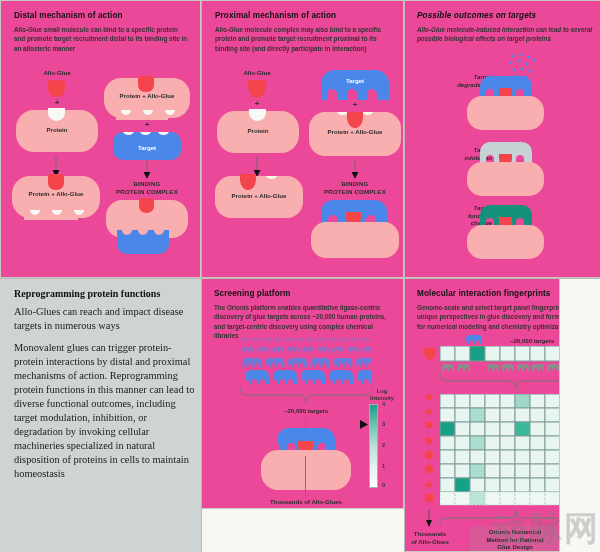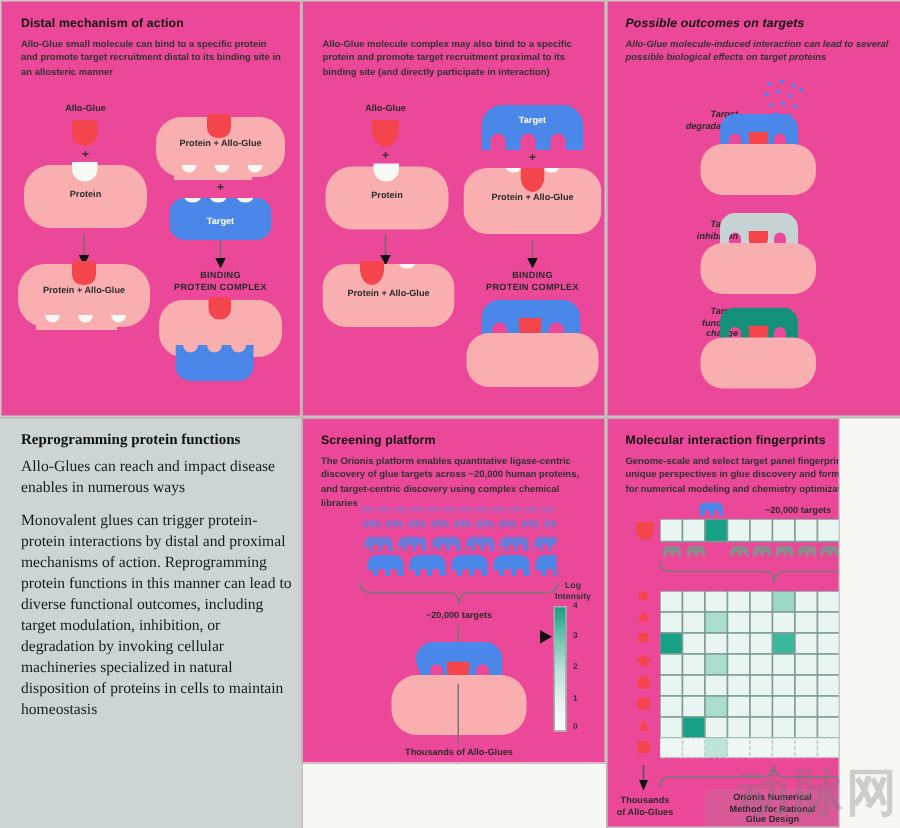--- a/index.html
+++ b/index.html
@@ -121,20 +121,21 @@
 
     <div class="blob" style="left:106px;top:200px;width:82px;height:38px;background:#f9afaf;border-radius:16px;"></div>
     <div class="blob" style="left:139px;top:198px;width:15px;height:15px;background:#f4454d;border-radius:3px 3px 7px 7px;"></div>
     <svg style="position:absolute;left:117px;top:230px;" width="62" height="26">
       <path d="M0,0 h5 a5,5 0 0 0 10,0 h6 a5,5 0 0 0 10,0 h6 a5,5 0 0 0 10,0 h5 v14 a10,10 0 0 1 -10,10 h-32 a10,10 0 0 1 -10,-10 z" fill="#4a87e8"></path>
     </svg>
     <div class="frame"></div>
   </div>
 
   <div class="panel p-tm">
+    <div class="ptitle" style="left:14px;top:11px;width:182px;">Proximal mechanism of action</div>
     <div class="pdesc" style="left:14px;top:25px;width:180px;">Allo-Glue molecule complex may also bind to a specific protein and promote target recruitment proximal to its binding site (and directly participate in interaction)</div>
 
     <div class="cap" style="left:16px;top:69px;width:80px;">Allo-Glue</div>
     <svg style="position:absolute;left:47px;top:80px;" width="18" height="18">
         <path d="M0,0 h18 v5 a9,13 0 0 1 -9,13 a9,13 0 0 1 -9,-13 z" fill="#f4454d"></path>
       </svg>
     <div class="plus" style="left:16px;top:99px;width:80px;">+</div>
 
     <div class="blob" style="left:16px;top:111px;width:82px;height:42px;background:#f9afaf;border-radius:18px;"></div>
     <div class="blob" style="left:48px;top:109px;width:17px;height:12px;background:#f8f8f5;border-radius:0 0 9px 9px;"></div>
@@ -246,21 +247,21 @@
     </svg>
     <svg style="position:absolute;left:95px;top:217px;" width="13" height="13">
         <path d="M0,0 h13 v3 a6.5,9 0 0 1 -6.5,10 a6.5,9 0 0 1 -6.5,-10 z" fill="#f4454d"></path>
       </svg>
     <div class="blob" style="left:63px;top:225px;width:77px;height:34px;background:#f9afaf;border-radius:15px;"></div>
     <div class="frame"></div>
   </div>
 
   <div class="panel p-bl">
     <div class="bl-title serif">Reprogramming protein functions</div>
-    <div class="bl-sub serif">Allo-Glues can reach and impact disease enables in numerous ways</div>
+    <div class="bl-sub serif">Allo-Glues can reach and impact disease targets in numerous ways</div>
     <div class="bl-body serif">Monovalent glues can trigger protein-protein interactions by distal and proximal mechanisms of action. Reprogramming protein functions in this manner can lead to diverse functional outcomes, including target modulation, inhibition, or degradation by invoking cellular machineries specialized in natural disposition of proteins in cells to maintain homeostasis</div>
   </div>
 
   <div class="panel p-bm">
     <div class="ptitle" style="left:13px;top:11px;width:182px;">Screening platform</div>
     <div class="pdesc" style="left:13px;top:25px;width:182px;">The Orionis platform enables quantitative ligase-centric discovery of glue targets across ~20,000 human proteins, and target-centric discovery using complex chemical libraries</div>
 
     <svg style="position:absolute;left:40px;top:60px;" width="130" height="52">
       <g fill="#4a87e8" opacity="0.35">
         <g transform="translate(0,0) scale(0.42)">

